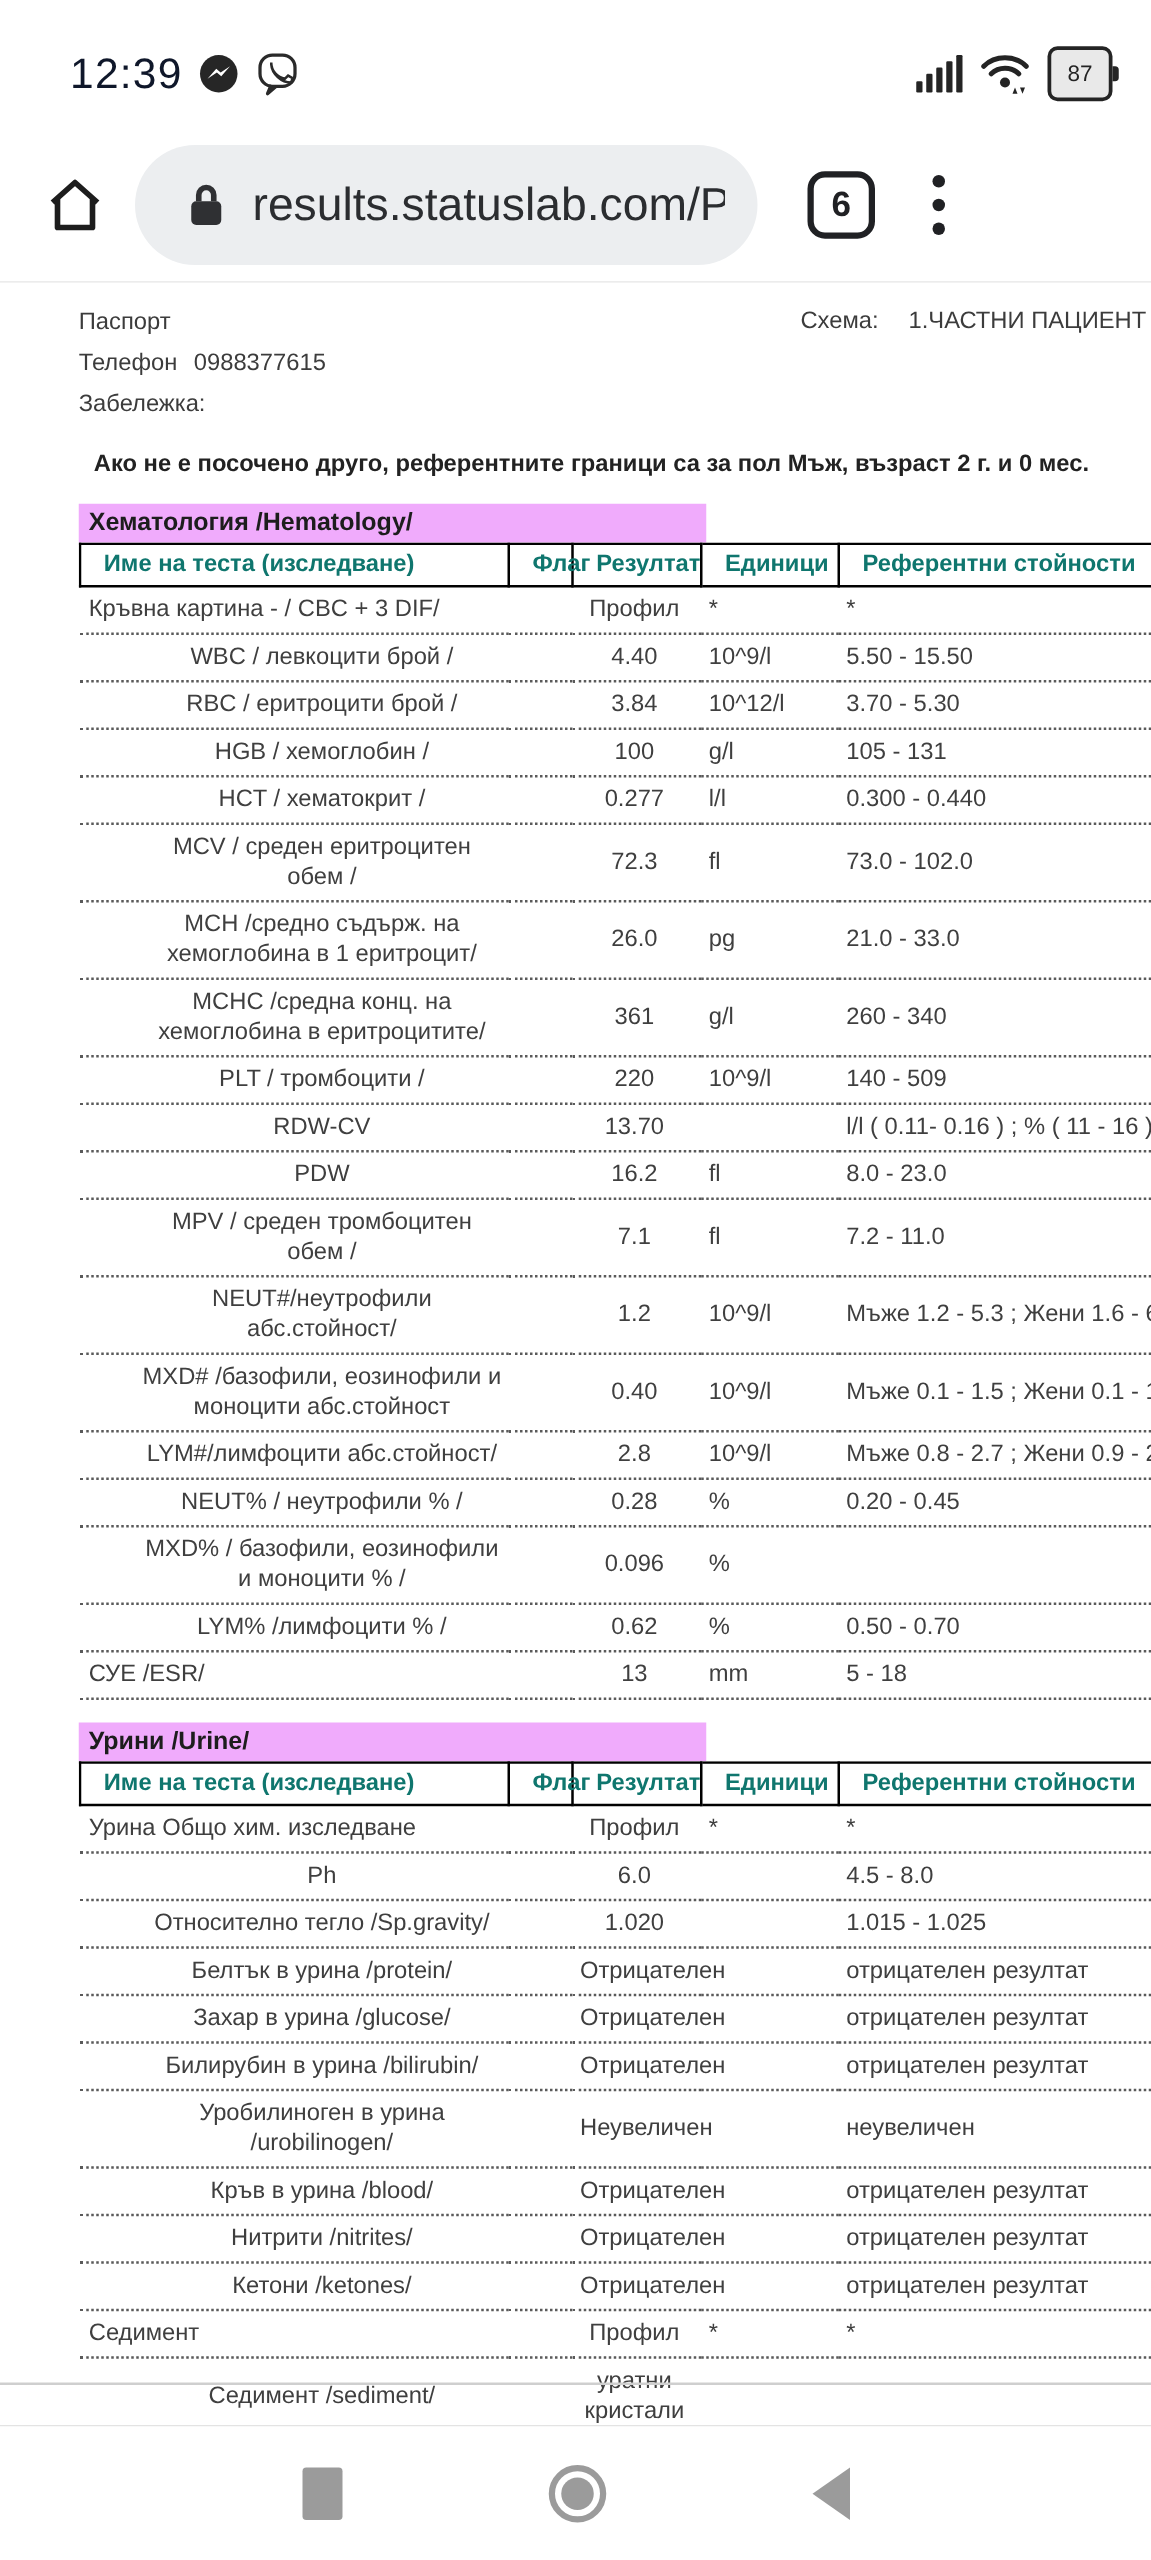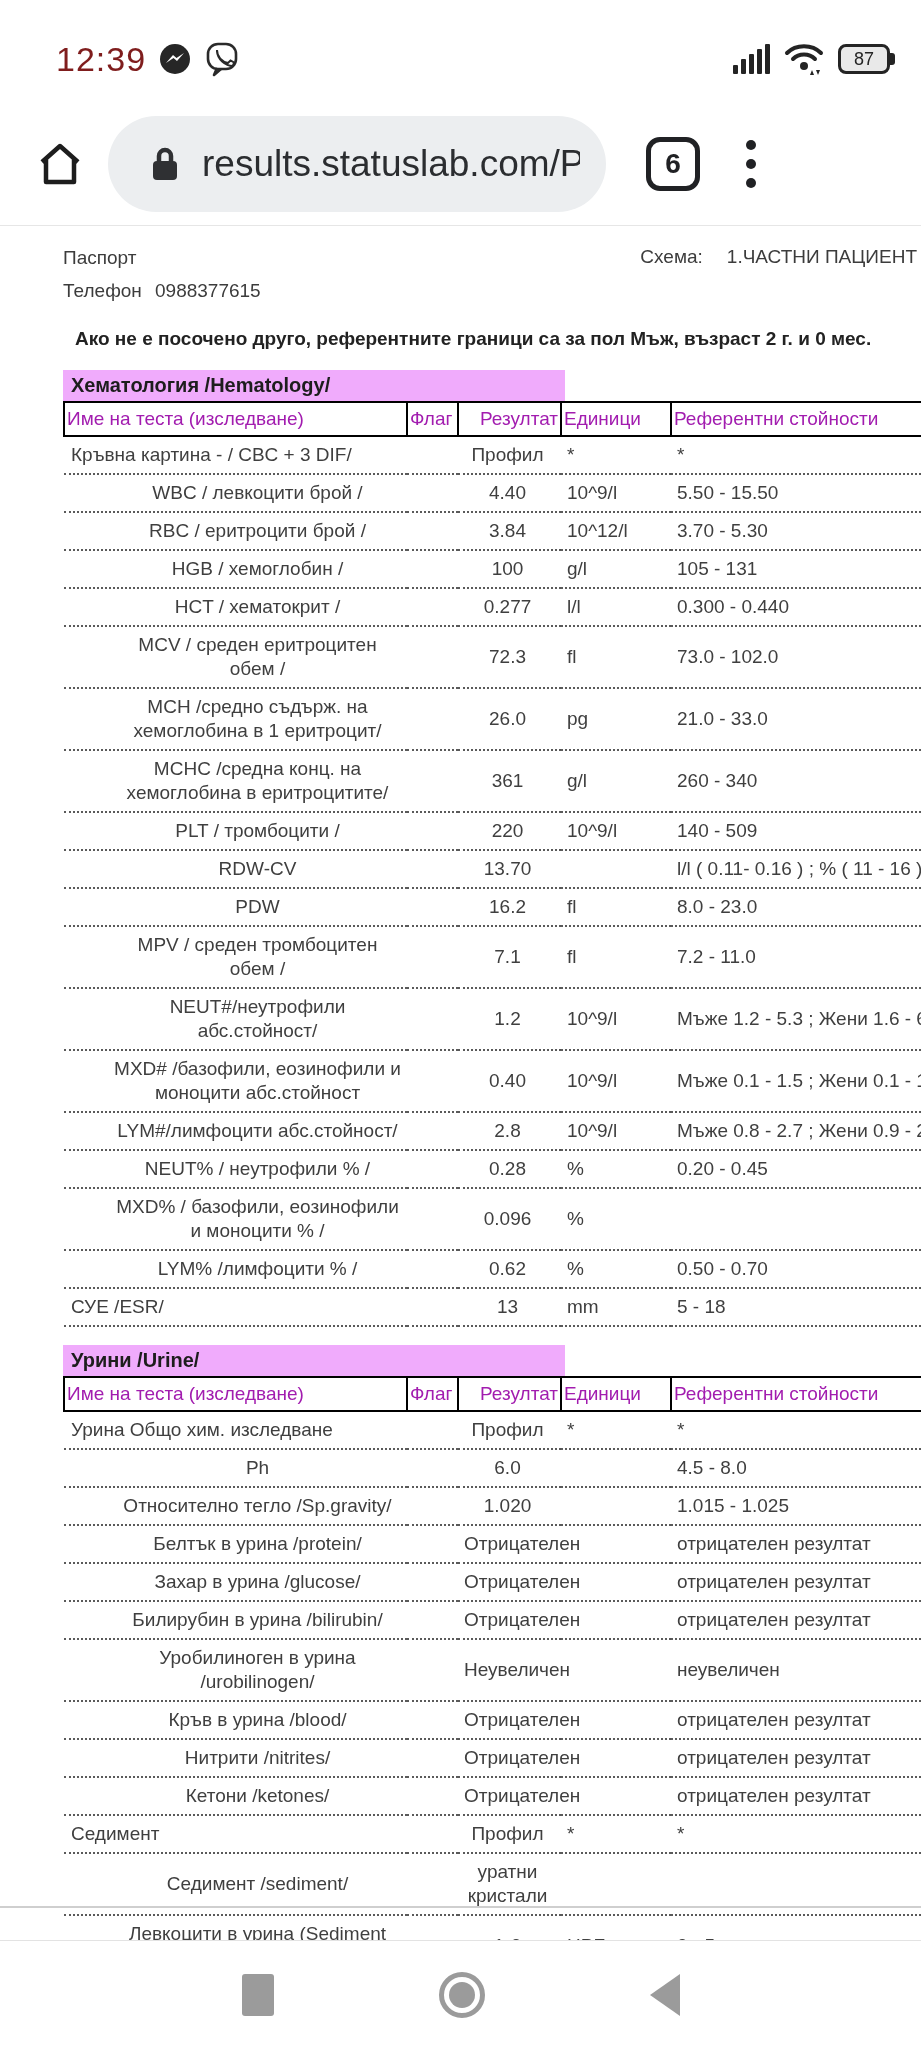--- a/index.html
+++ b/index.html
@@ -4,29 +4,29 @@
 <style>
   * { margin:0; padding:0; box-sizing:border-box; }
   html,body { width:921px; }
   body {
     height:2048px; background:#fff; position:relative; overflow:hidden;
     font-family:"Liberation Sans","DejaVu Sans",sans-serif; color:#3c3c3c;
   }
   
   .status-bar { height:108px; display:flex; align-items:center; padding:10px 26px 0 56px; }
   .sb-left { display:flex; align-items:center; gap:12px; }
-  .sb-time { font-size:34px; color:#7f1d1d; letter-spacing:1px; }
+  .sb-time { font-size:34px; color:#0f172a; letter-spacing:1px; }
   .sb-right { margin-left:auto; display:flex; align-items:center; gap:14px; }
   .msgr-icon { width:34px; height:34px; }
   .viber-icon { width:36px; height:36px; }
   .signal-icon { display:flex; align-items:flex-end; gap:3px; height:30px; }
   .signal-icon i { display:block; width:5px; background:#242424; border-radius:1px; }
   .wifi-icon { width:40px; height:34px; }
   .battery { display:flex; align-items:center; }
-  .battery-body { width:52px; height:30px; border:3px solid #242424; border-radius:8px; background:#e9e9e9; display:flex; align-items:center; justify-content:center; }
+  .battery-body { width:52px; height:44px; border:3px solid #242424; border-radius:8px; background:#e9e9e9; display:flex; align-items:center; justify-content:center; }
   .battery-body span { font-size:18px; color:#242424; }
   .battery-nub { width:5px; height:12px; background:#242424; border-radius:0 3px 3px 0; }
   
   .browser-bar { height:118px; display:flex; align-items:center; padding:0 30px 6px 34px; gap:22px; border-bottom:1px solid #e6e6e6; }
   .home-icon { width:52px; height:52px; flex:0 0 auto; }
   .omnibox { flex:0 0 auto; width:498px; height:96px; background:#eceef0; border-radius:48px; display:flex; align-items:center; padding:0 26px 0 42px; overflow:hidden; }
   .lock-icon { width:30px; height:36px; flex:0 0 auto; margin-right:22px; }
   .url-text { font-size:37px; color:#2b2d30; white-space:nowrap; overflow:hidden; }
   .tab-counter { margin-left:18px; width:54px; height:54px; border:5px solid #202124; border-radius:14px; display:flex; align-items:center; justify-content:center; font-size:28px; font-weight:bold; color:#202124; flex:0 0 auto; }
   .menu-dots { margin-left:24px; display:flex; flex-direction:column; gap:9px; align-items:center; flex:0 0 auto; }
@@ -38,22 +38,22 @@
   .ph-label { min-width:92px; padding-right:8px; }
   .scheme { position:absolute; top:0; right:4px; display:flex; gap:24px; white-space:nowrap;align-items:flex-end; }
   .note { margin:26px 0 20px 12px; font-weight:bold; color:#222; font-size:19px; }
   .section-band { width:502px; background:#f0abfc; color:#1d1d1d; font-weight:bold; font-size:20px; padding:4px 0 4px 8px; margin-top:18px; }
   .lab-table-wrap { width:858px; overflow:hidden; }
   table.lab { border-collapse:collapse; table-layout:fixed; width:937px; }
   table.lab col.c-name { width:343px; } table.lab col.c-flag { width:51px; }
   table.lab col.c-res { width:103px; } table.lab col.c-units { width:110px; }
   table.lab col.c-ref { width:330px; }
   table.lab thead th {
-    border:2px solid #000; font-size:19px; font-weight:normal; color:#a21caf;
-    text-align:left; padding:5px 2px; line-height:22px;
+    border:2px solid #000; font-size:19px; font-weight:bold; color:#0f766e;
+    text-align:left; padding:5px 18px; line-height:22px;
   }
   table.lab thead th.h-res { text-align:right; }
   table.lab td { border-bottom:2px dotted #5a5a5a; padding:6px 6px; font-size:19px; color:#3f3f3f; line-height:24px; vertical-align:middle; }
   table.lab td.t-name { padding-left:7px; }
   table.lab tr.indent td.t-name { padding-left:50px;text-align:center; }
   table.lab td.t-res { text-align:center; padding-right:10px; }
   .page-end-line { position:absolute; left:0; top:1906px; width:921px; border-top:2px solid #cfcfcf; }
   
   .nav-bar { position:absolute; left:0; bottom:0; width:921px; height:108px; border-top:1px solid #e3e3e3; background:#fff; display:flex; align-items:center; justify-content:center; gap:165px; }
   .nav-recents { width:32px; height:42px; background:#9b9b9b; border-radius:3px; }
@@ -130,20 +130,24 @@
     </div>
     <div id="ph-fields">
         <div class="ph-row">
           <span class="ph-label">Паспорт</span>
           <span></span>
         </div>
         <div class="ph-row">
           <span class="ph-label">Телефон</span>
           <span>0988377615</span>
         </div>
+        <div class="ph-row">
+          <span class="ph-label">Забележка:</span>
+          <span></span>
+        </div>
       </div>
   </div>
 
   <div class="note">Ако не е посочено друго, референтните граници са за пол Мъж, възраст 2 г. и 0 мес.</div>
 
   <div id="sections">
       <div class="section-band">Хематология /Hematology/</div>
       <div class="lab-table-wrap">
         <table class="lab">
           <colgroup>

